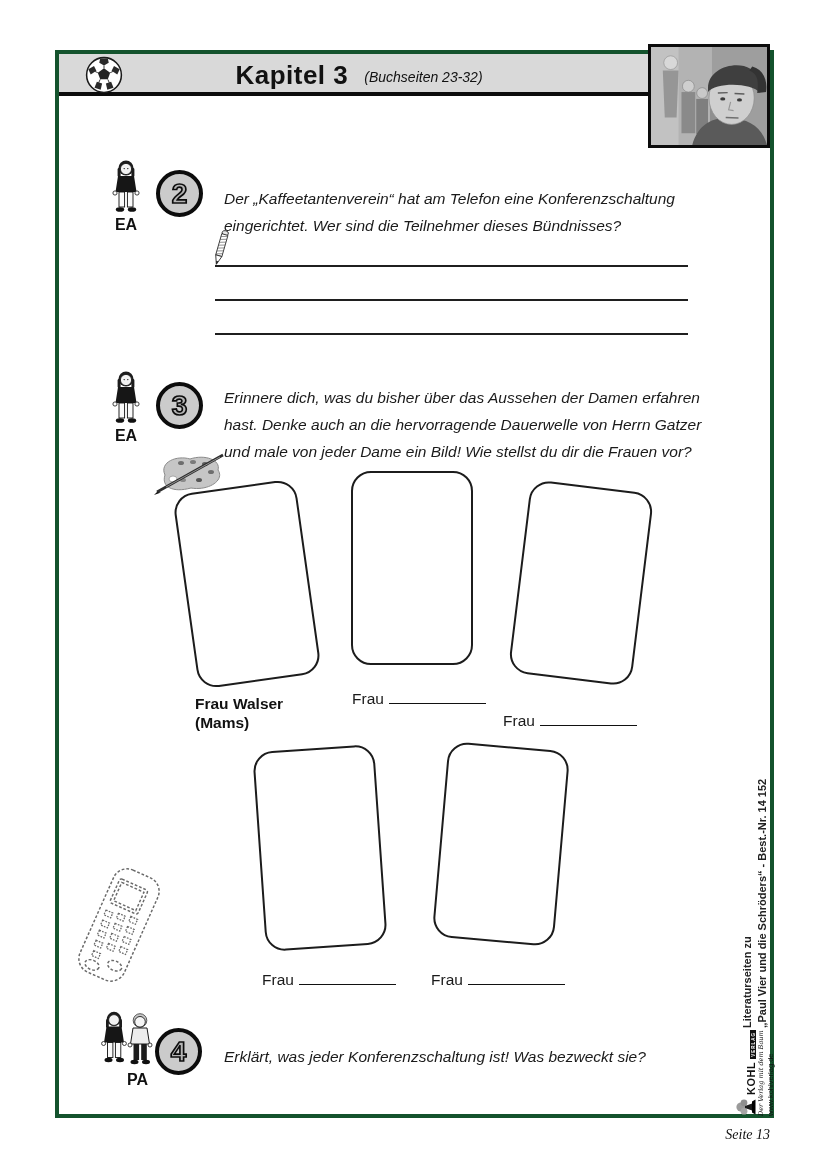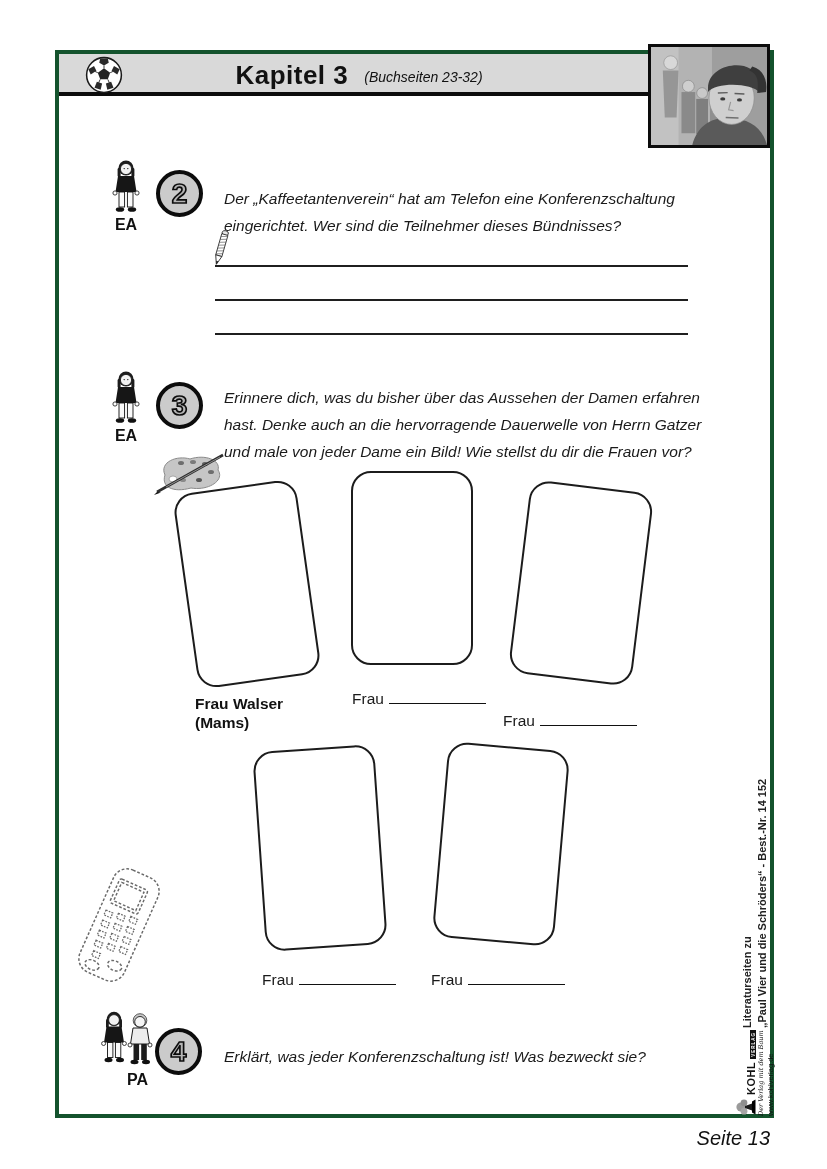--- a/index.html
+++ b/index.html
@@ -67,21 +67,21 @@
   }
   .logo-rotated {
     position:absolute; left:676px; top:1062px; width:88px;
     transform:rotate(-90deg); transform-origin:0 0;
   }
   .logo-row { display:flex; align-items:flex-end; gap:3px; }
   .logo-kohl { font-size:11px; font-weight:bold; letter-spacing:0.5px; line-height:10px; }
   .logo-verlag { font-size:4.5px; font-weight:bold; color:#fff; background:#111; padding:0.5px 2px; letter-spacing:1px; }
   .logo-slogan { font-family:"DejaVu Serif", serif; font-style:italic; font-size:6.5px; margin-top:1px; white-space:nowrap; }
   .logo-url { font-size:7.5px; margin-top:1px; white-space:nowrap; }
-  .footer-page { position:absolute; right:57px; top:1127px; font-size:20px; font-style:italic; color:#111; }
+  .footer-page { position:absolute; right:57px; top:1127px; font-size:14px; font-style:italic; color:#111;font-family:Liberation Serif, serif; }
   .phone-wrap { position:absolute; left:27px; top:812px; transform:rotate(24deg); }
   svg { display:block; }
 </style>
 </head>
 <body>
 
 <div class="page">
   <div class="sheet">
 
     <div class="band">

